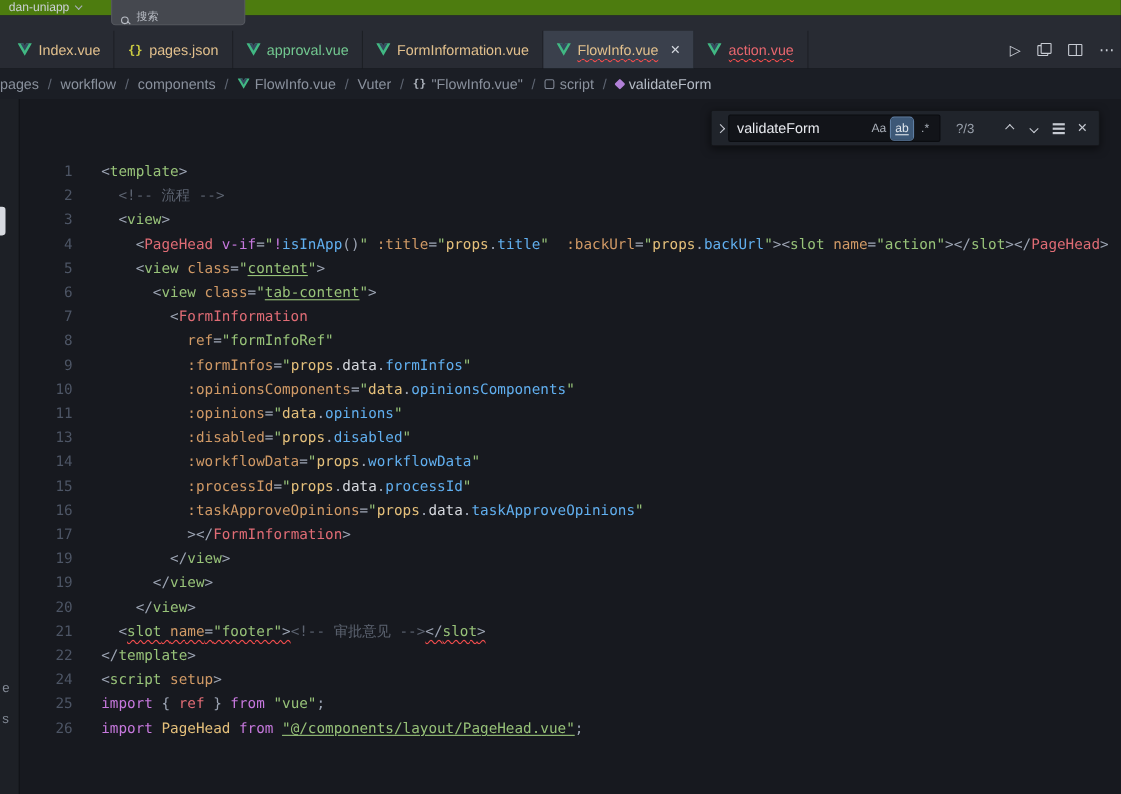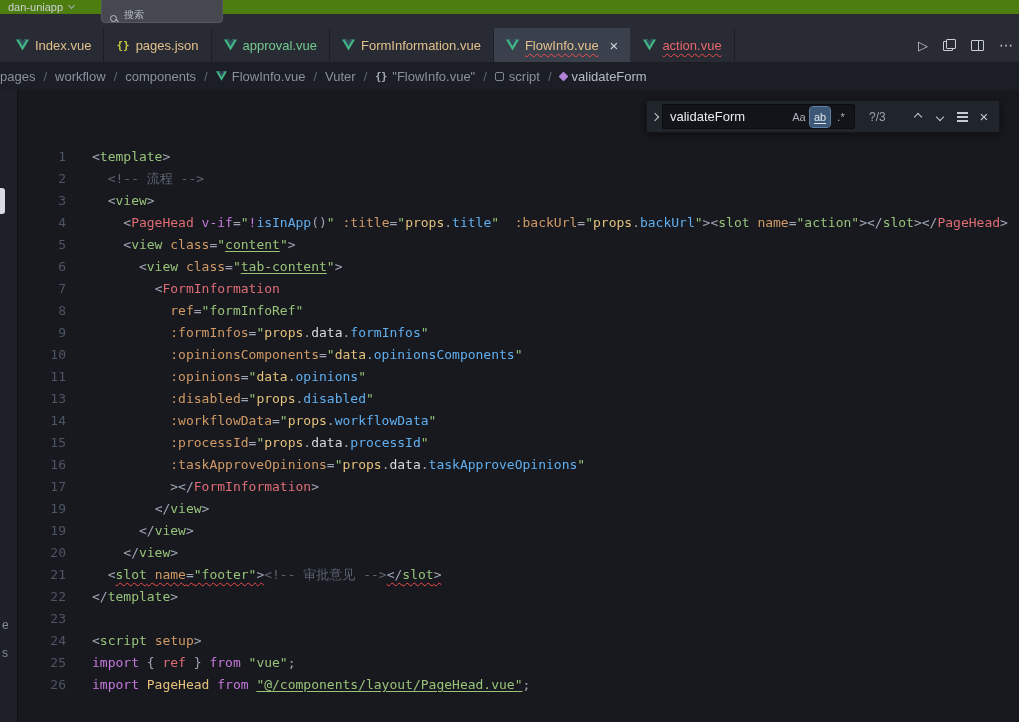--- a/index.html
+++ b/index.html
@@ -256,19 +256,18 @@
         <div class="cl"><span class="ln">13</span><span class="ct"><span class="tk-ws">          </span><span class="tk-attr">:disabled</span><span class="tk-p">=</span><span class="tk-str">"</span><span class="tk-root">props</span><span class="tk-p">.</span><span class="tk-prop">disabled</span><span class="tk-str">"</span></span></div>
         <div class="cl"><span class="ln">14</span><span class="ct"><span class="tk-ws">          </span><span class="tk-attr">:workflowData</span><span class="tk-p">=</span><span class="tk-str">"</span><span class="tk-root">props</span><span class="tk-p">.</span><span class="tk-prop">workflowData</span><span class="tk-str">"</span></span></div>
         <div class="cl"><span class="ln">15</span><span class="ct"><span class="tk-ws">          </span><span class="tk-attr">:processId</span><span class="tk-p">=</span><span class="tk-str">"</span><span class="tk-root">props</span><span class="tk-p">.</span><span class="tk-mid">data</span><span class="tk-p">.</span><span class="tk-prop">processId</span><span class="tk-str">"</span></span></div>
         <div class="cl"><span class="ln">16</span><span class="ct"><span class="tk-ws">          </span><span class="tk-attr">:taskApproveOpinions</span><span class="tk-p">=</span><span class="tk-str">"</span><span class="tk-root">props</span><span class="tk-p">.</span><span class="tk-mid">data</span><span class="tk-p">.</span><span class="tk-prop">taskApproveOpinions</span><span class="tk-str">"</span></span></div>
         <div class="cl"><span class="ln">17</span><span class="ct"><span class="tk-ws">          </span><span class="tk-p">&gt;&lt;/</span><span class="tk-comp">FormInformation</span><span class="tk-p">&gt;</span></span></div>
         <div class="cl"><span class="ln">19</span><span class="ct"><span class="tk-ws">        </span><span class="tk-p">&lt;/</span><span class="tk-tag">view</span><span class="tk-p">&gt;</span></span></div>
         <div class="cl"><span class="ln">19</span><span class="ct"><span class="tk-ws">      </span><span class="tk-p">&lt;/</span><span class="tk-tag">view</span><span class="tk-p">&gt;</span></span></div>
         <div class="cl"><span class="ln">20</span><span class="ct"><span class="tk-ws">    </span><span class="tk-p">&lt;/</span><span class="tk-tag">view</span><span class="tk-p">&gt;</span></span></div>
         <div class="cl"><span class="ln">21</span><span class="ct"><span class="tk-ws">  </span><span class="tk-p">&lt;</span><span class="tk-tag sq">slot</span><span class="tk-ws sq"> </span><span class="tk-attr sq">name</span><span class="tk-p sq">=</span><span class="tk-str sq">"footer"</span><span class="tk-p sq">&gt;</span><span class="tk-com">&lt;!-- 审批意见 --&gt;</span><span class="tk-p sq">&lt;/</span><span class="tk-tag sq">slot</span><span class="tk-p sq">&gt;</span></span></div>
         <div class="cl"><span class="ln">22</span><span class="ct"><span class="tk-p">&lt;/</span><span class="tk-tag">template</span><span class="tk-p">&gt;</span></span></div>
-        <div class="cl"><span class="ln">23</span><span class="ct"></span></div>
         <div class="cl"><span class="ln">24</span><span class="ct"><span class="tk-p">&lt;</span><span class="tk-tag">script</span><span class="tk-ws"> </span><span class="tk-attr">setup</span><span class="tk-p">&gt;</span></span></div>
         <div class="cl"><span class="ln">25</span><span class="ct"><span class="tk-kw">import</span><span class="tk-ws"> </span><span class="tk-p">{ </span><span class="tk-var">ref</span><span class="tk-p"> }</span><span class="tk-ws"> </span><span class="tk-kw">from</span><span class="tk-ws"> </span><span class="tk-str">"vue"</span><span class="tk-p">;</span></span></div>
         <div class="cl"><span class="ln">26</span><span class="ct"><span class="tk-kw">import</span><span class="tk-ws"> </span><span class="tk-def">PageHead</span><span class="tk-ws"> </span><span class="tk-kw">from</span><span class="tk-ws"> </span><span class="tk-str ul">"@/components/layout/PageHead.vue"</span><span class="tk-p">;</span></span></div>
       </div>
   </div>
 </div>
 
 </body></html>

